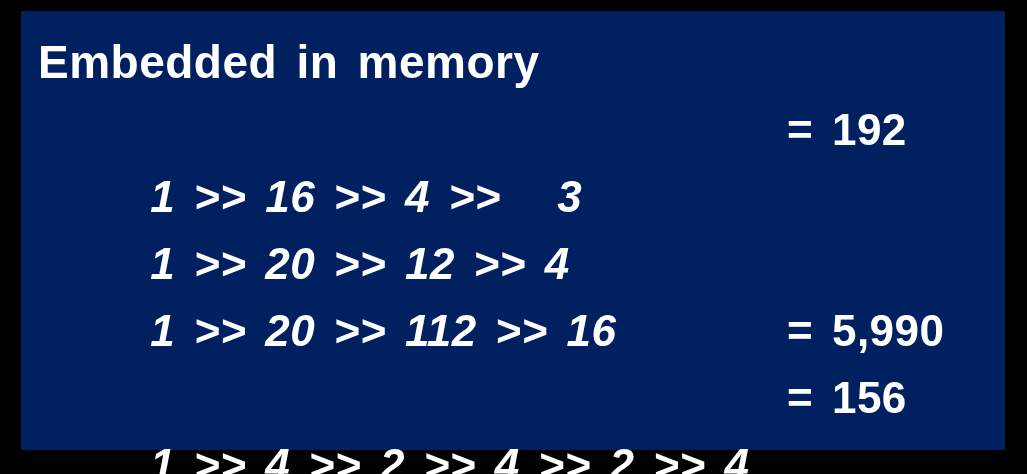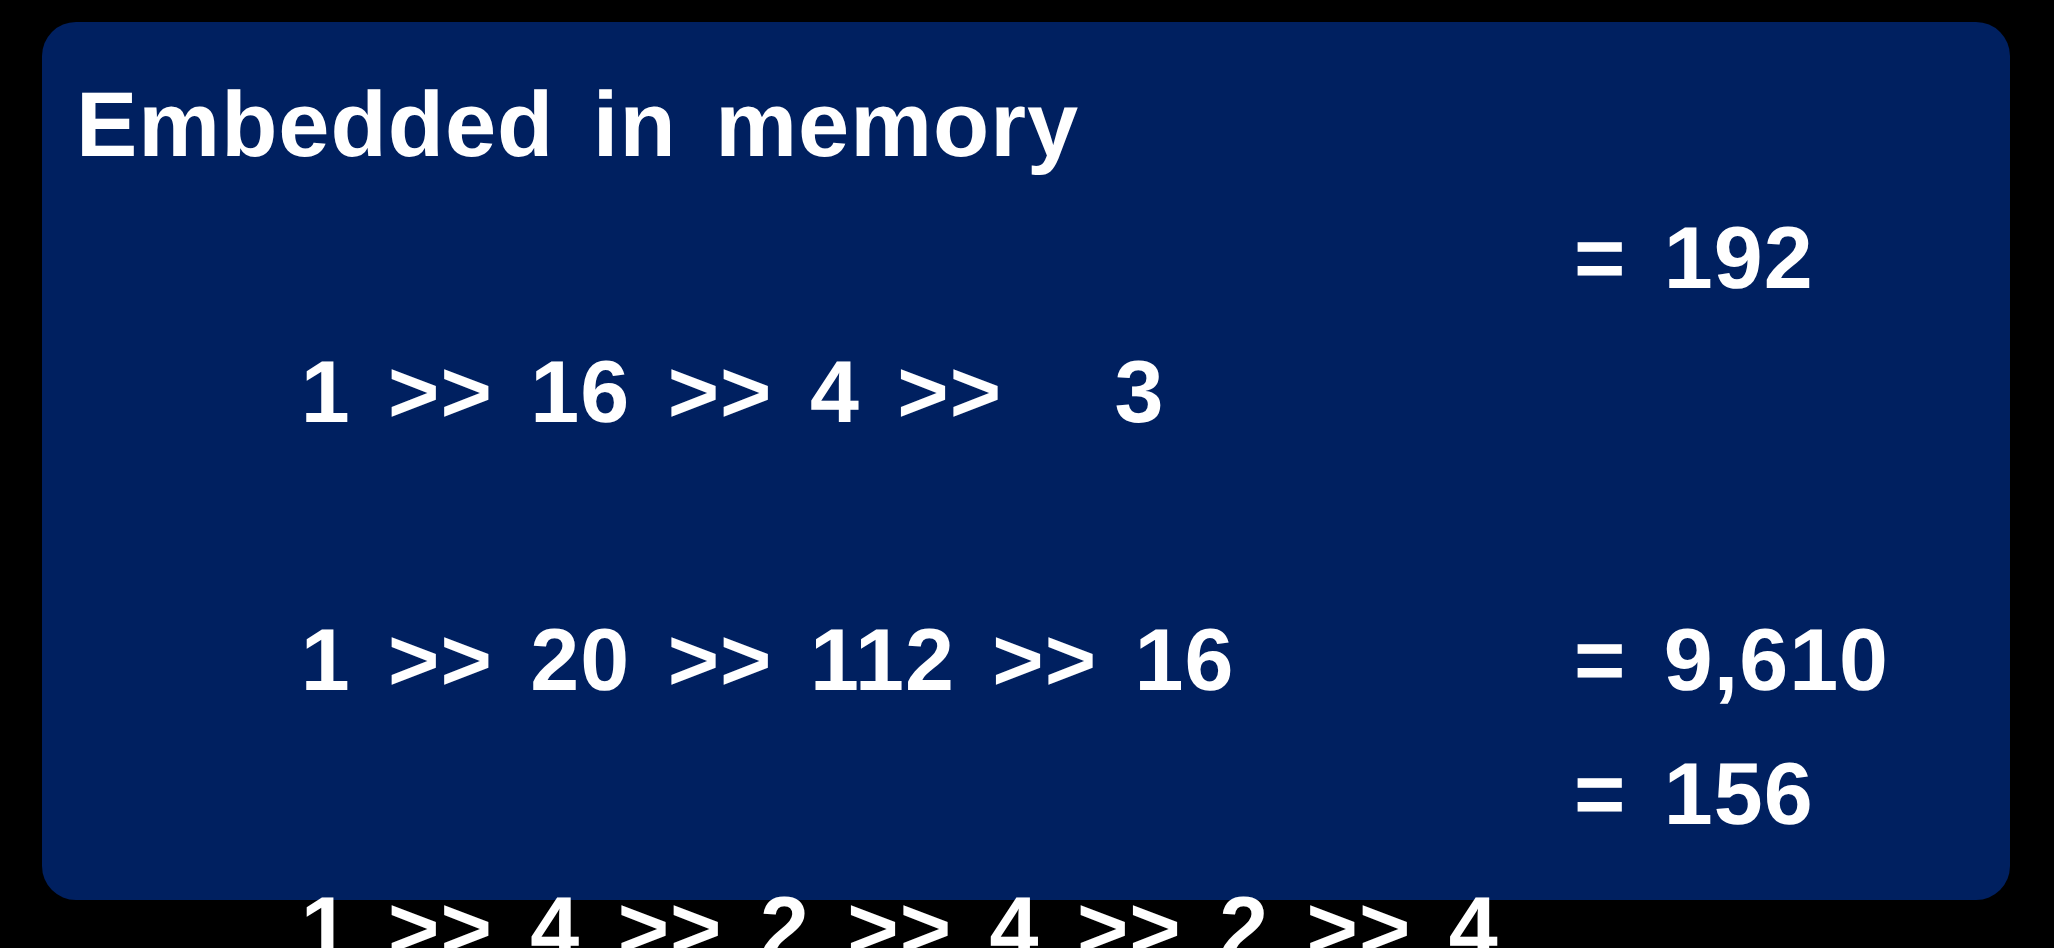--- a/index.html
+++ b/index.html
@@ -39,50 +39,52 @@
   }
   .title {
     font-size: 46px;
   }
   .row {
     position: relative;
     font-size: 44px;
   }
   .expr {
     white-space: pre;
+    font-style: italic;
   }
   .result {
     position: absolute;
     left: 749px;
     top: 0;
     white-space: pre;
   }
 </style>
 </head>
 <body style="background: rgb(0, 0, 0);">
 
-<div class="panel" style="background: rgb(0, 32, 96); border-radius: 17px;">
+<div class="panel" style="background: rgb(0, 32, 96);">
   <div class="content">
 
     <div class="line title" style="color: rgb(255, 255, 255);">Embedded in memory</div>
 
     <div class="line row" style="color: rgb(255, 255, 255);">
       <span class="expr">1 &gt;&gt; 16 &gt;&gt; 4 &gt;&gt;   3</span>
       <span class="result">= 192</span>
     </div>
 
     <div class="line row" style="color: rgb(255, 255, 255);">
+      <span class="expr">1 &gt;&gt; 20 &gt;&gt; 12 &gt;&gt; 4</span>
     </div>
 
     <div class="line row" style="color: rgb(255, 255, 255);">
       <span class="expr">1 &gt;&gt; 20 &gt;&gt; 112 &gt;&gt; 16</span>
     </div>
 
     <div class="line row" style="color: rgb(255, 255, 255);">
-      <span class="result">= 9,610</span>
+      <span class="result">= 5,990</span>
     </div>
 
     <div class="line row" style="color: rgb(255, 255, 255);">
       <span class="expr">1 &gt;&gt; 4 &gt;&gt; 2 &gt;&gt; 4 &gt;&gt; 2 &gt;&gt; 4</span>
       <span class="result">= 156</span>
     </div>
 
   </div>
 </div>
 

